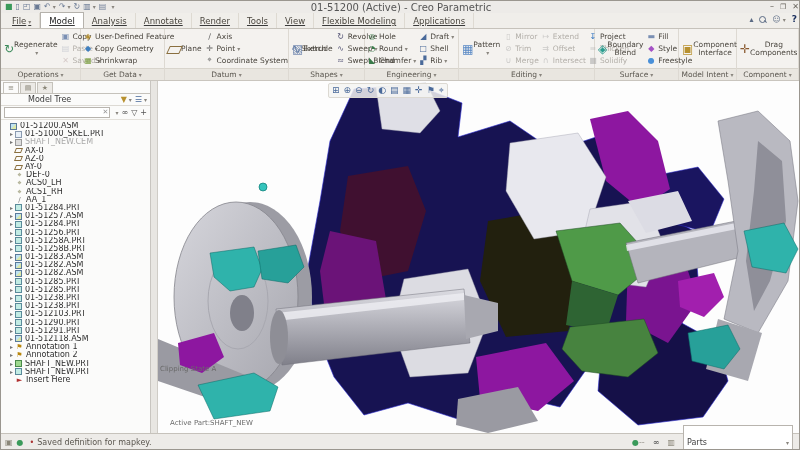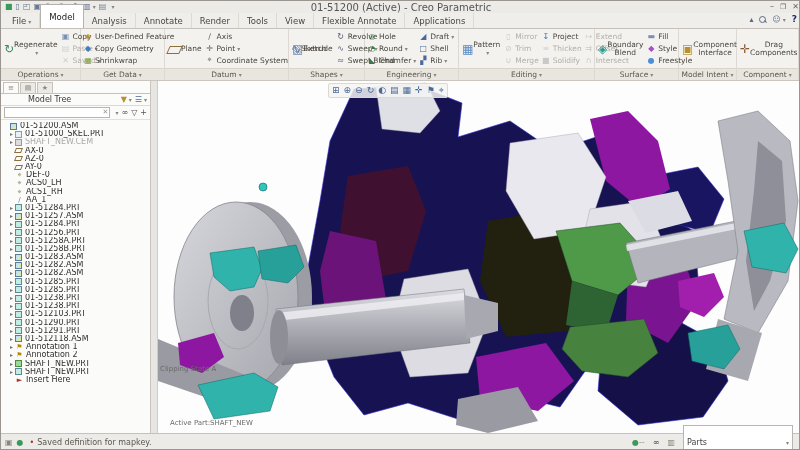--- a/index.html
+++ b/index.html
@@ -16,24 +16,24 @@
   .car::before{content:"▾";font-size:6px;color:#8a867f;margin-left:2px;}
   .title-text{position:absolute;left:0;right:0;text-align:center;font-size:10px;color:#555;}
   .winbtns{position:absolute;right:2px;top:0;display:flex;gap:6px;align-items:center;height:12px;}
   .winbtn{font-size:8px;color:#6a665f;line-height:10px;}
   .wmin::before{content:"–";}
   .wrest::before{content:"❐";font-size:7px;}
   .wclose::before{content:"✕";}
   
   .tabbar{position:absolute;left:0;top:12px;width:800px;height:16px;background:#f0eeea;
           border-bottom:1px solid #c6c2bb;display:flex;align-items:flex-end;}
-  .tabstrip{display:flex;height:16px;align-items:flex-end;padding-left:3px;}
+  .tabstrip{display:flex;height:16px;align-items:flex-end;padding-left:3px;text-decoration:underline;}
   .tab{height:15px;padding:2px 8px 1px 8px;font-size:8.5px;color:#4a463f;white-space:nowrap;
        border-right:1px solid #dedad2;display:flex;align-items:center;}
-  .tab.active{background:#fff;border:1px solid #b5b2ac;border-bottom:none;color:#222;height:24px;}
+  .tab.active{background:#fff;border:1px solid #b5b2ac;border-bottom:none;color:#222;height:16px;}
   .tabbar-right{position:absolute;right:4px;top:1px;display:flex;gap:6px;align-items:center;}
   .tbricon{font-size:8px;color:#5a6a84;}
   .mag{position:relative;width:7px;height:7px;display:inline-block;}
   .mag::before{content:"";position:absolute;left:0;top:0;width:5px;height:5px;border:1px solid #5a6a84;border-radius:50%;}
   .mag::after{content:"";position:absolute;left:5px;top:5px;width:3px;height:1px;background:#5a6a84;transform:rotate(45deg);}
   .helpq{color:#1a2f5e;font-weight:bold;font-size:9px;}
   
   .ribbon{position:absolute;left:0;top:28px;width:800px;height:52px;background:#f4f2ef;
           display:flex;border-bottom:1px solid #c9c5be;}
   .rgroup{display:flex;flex-direction:column;border-right:1px solid #ddd9d2;flex:none;}
@@ -194,21 +194,21 @@
         <div class="tab">
           <span>Render</span>
         </div>
         <div class="tab">
           <span>Tools</span>
         </div>
         <div class="tab">
           <span>View</span>
         </div>
         <div class="tab">
-          <span>Flexible Annotate</span>
+          <span>Flexible Modeling</span>
         </div>
         <div class="tab">
           <span>Applications</span>
         </div>
       </div>
     <div class="tabbar-right">
       <span class="tbricon">▴</span>
       <span class="mag"></span>
       <span class="tbricon">☺<span class="car"></span></span>
       <span class="helpq">?</span>
@@ -371,45 +371,45 @@
           <div class="sbtn dis">
               <span class="sic i-trim"></span>
               <span>Trim</span>
             </div>
           <div class="sbtn dis">
               <span class="sic i-merge"></span>
               <span>Merge</span>
             </div>
         </div>
         <div class="rcol">
+          <div class="sbtn dis">
+              <span class="sic i-extend"></span>
+              <span>Extend</span>
+            </div>
+          <div class="sbtn dis">
+              <span class="sic i-offset"></span>
+              <span>Offset</span>
+            </div>
+          <div class="sbtn dis">
+              <span class="sic i-intersect"></span>
+              <span>Intersect</span>
+            </div>
+        </div>
+        <div class="rcol">
           <div class="sbtn">
               <span class="sic i-project"></span>
               <span>Project</span>
             </div>
           <div class="sbtn dis">
               <span class="sic i-thicken"></span>
               <span>Thicken</span>
             </div>
           <div class="sbtn dis">
               <span class="sic i-solidify"></span>
               <span>Solidify</span>
-            </div>
-        </div>
-        <div class="rcol">
-          <div class="sbtn dis">
-              <span class="sic i-extend"></span>
-              <span>Extend</span>
-            </div>
-          <div class="sbtn dis">
-              <span class="sic i-offset"></span>
-              <span>Offset</span>
-            </div>
-          <div class="sbtn dis">
-              <span class="sic i-intersect"></span>
-              <span>Intersect</span>
             </div>
         </div>
       </div>
       <div class="rlabel"><span>Editing</span><span class="car"></span></div>
     </div>
 
     <div class="rgroup" style="width:84px">
       <div class="rbody">
         <div class="bbtn">
           <span class="bic ib-bblend"></span>

